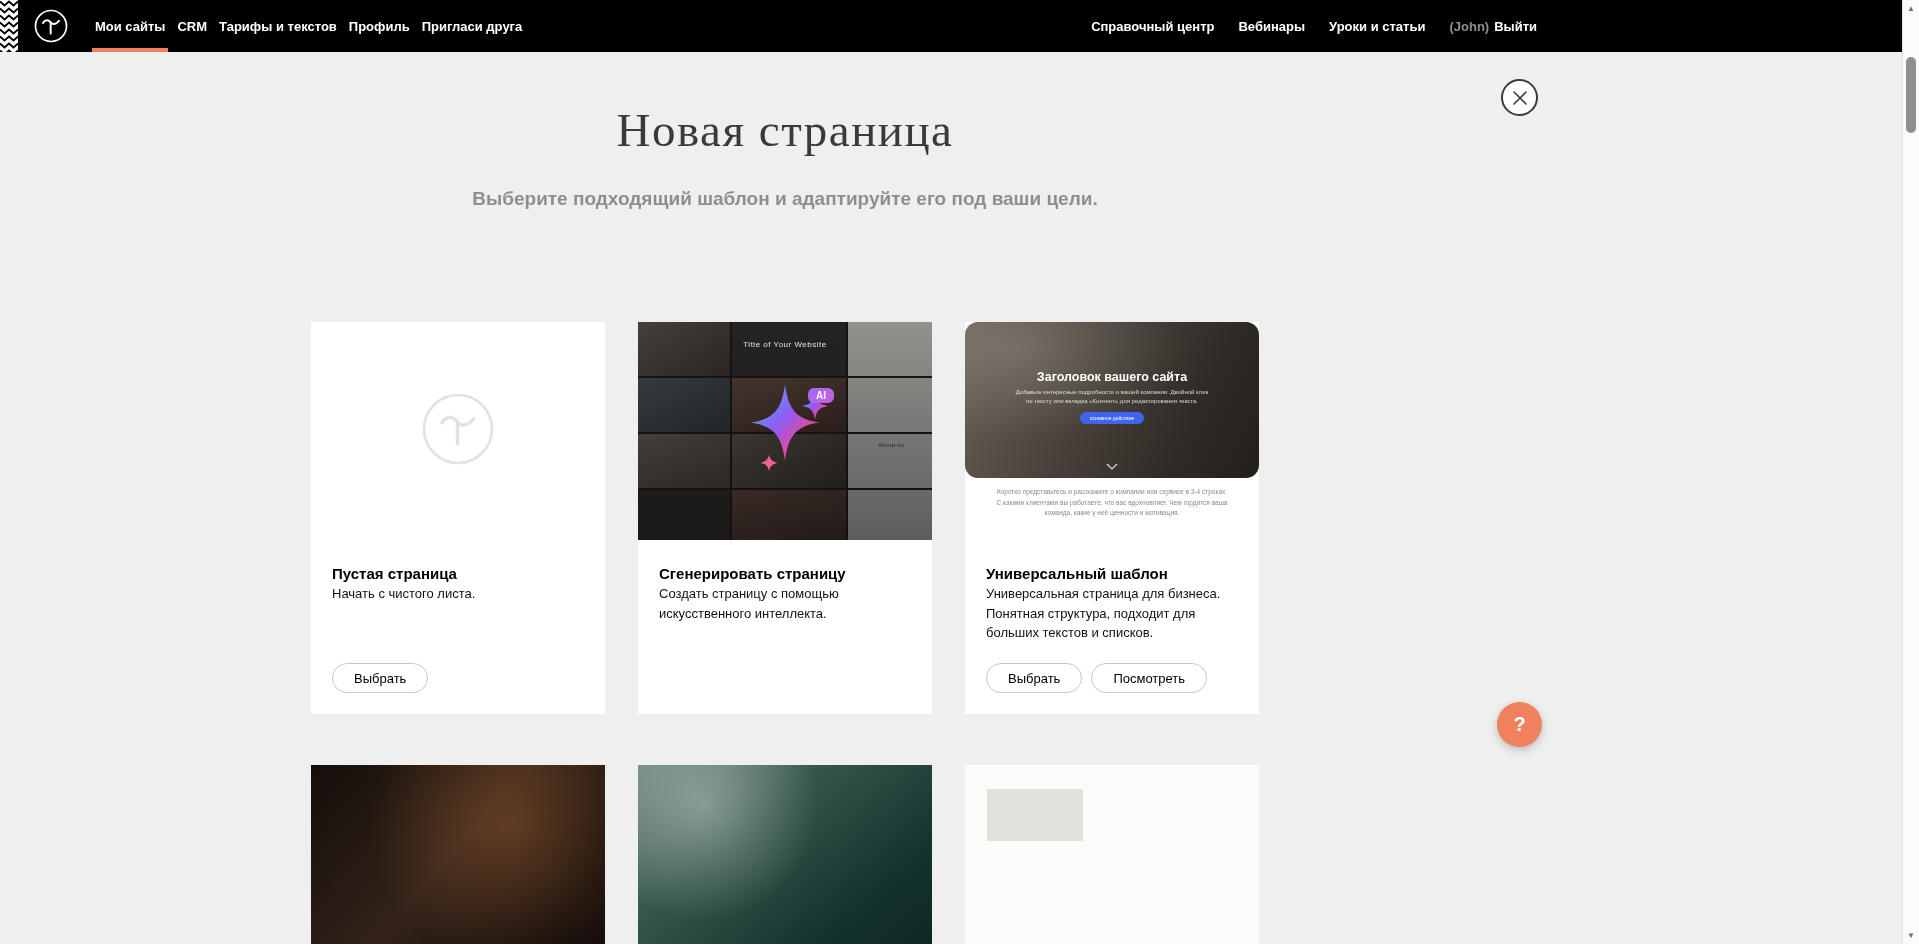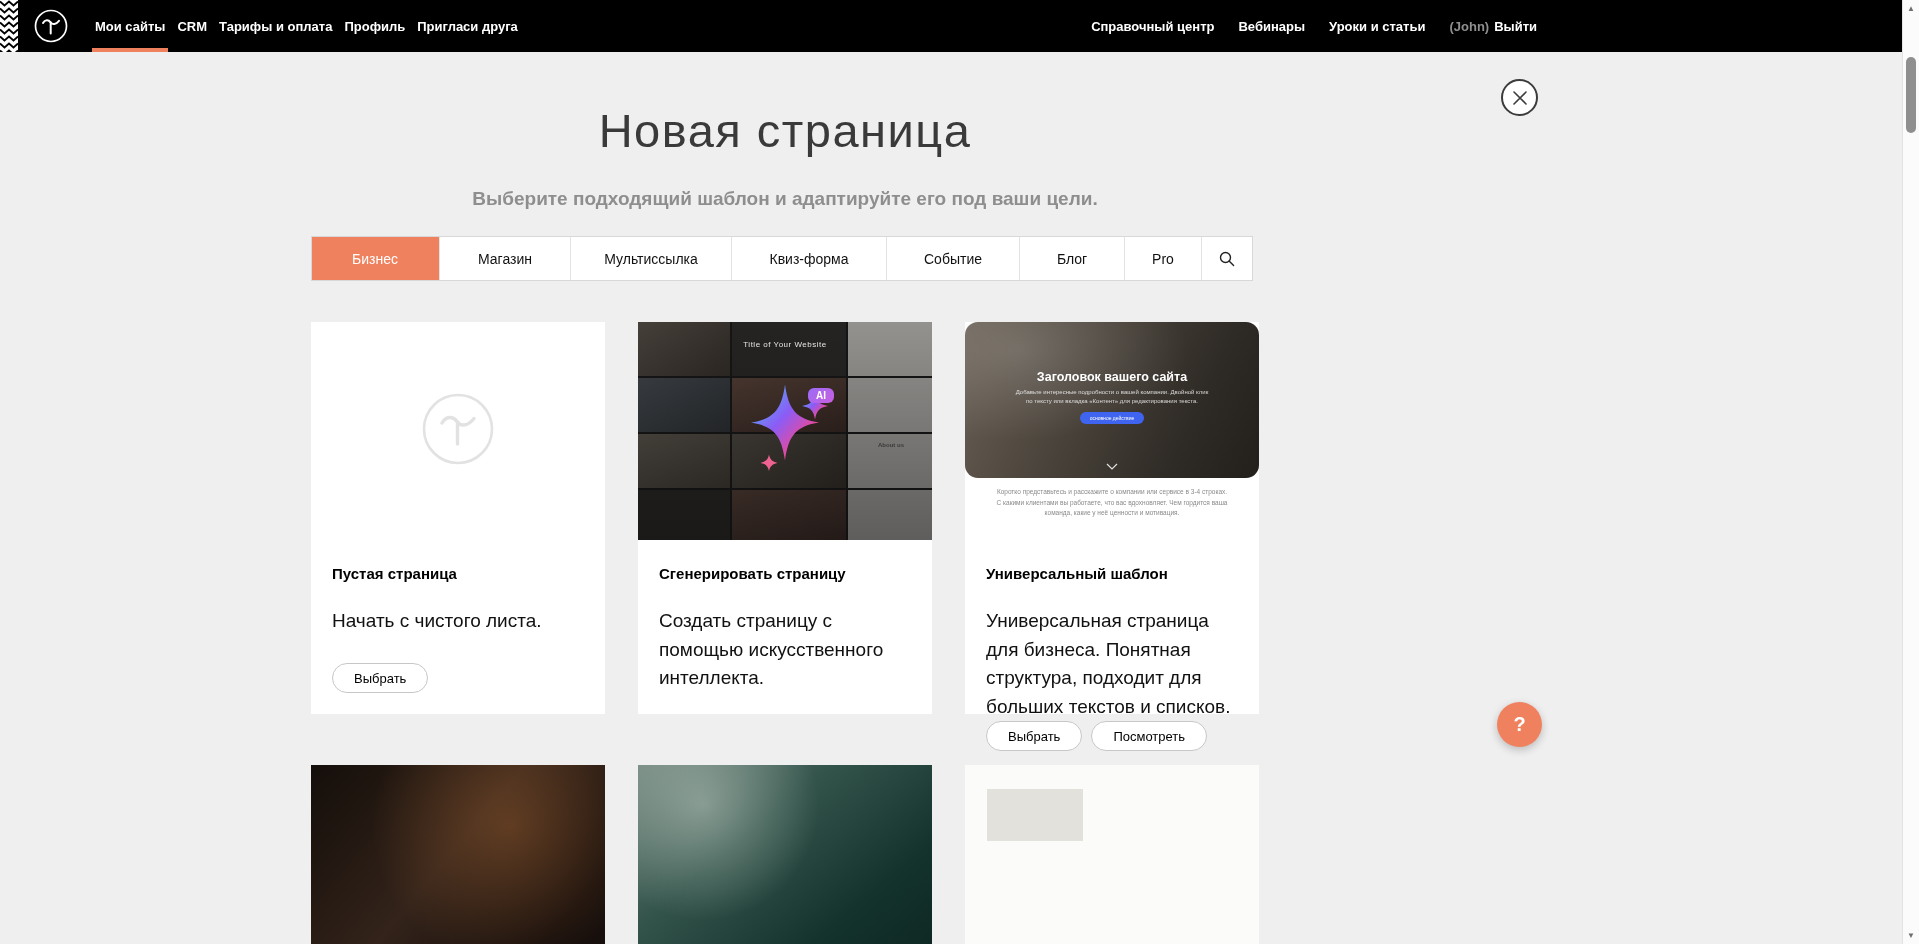--- a/index.html
+++ b/index.html
@@ -16,38 +16,38 @@
   .nav-item.active::after { content:""; position:absolute; left:-3px; right:-3px; bottom:0; height:4px; background:#f0815f; }
   .nav-right { position:absolute; right:382px; top:0; height:52px; display:flex; gap:24px; align-items:center; }
   .user-block { display:flex; align-items:center; gap:5px; font-size:13px; font-weight:bold; cursor:pointer; white-space:nowrap; }
   .user-name { color:#8f8f8f; }
   .user-logout { color:#fff; }
 
   
   .close-btn { position:absolute; left:1501px; top:79px; width:37px; height:37px; border-radius:50%; background:#fff; border:2px solid #3c3c3c; display:flex; align-items:center; justify-content:center; cursor:pointer; z-index:5; }
   .help-btn { position:absolute; left:1497px; top:702px; width:45px; height:45px; border-radius:50%; background:#f0815f; border:none; color:#fff; font-size:20px; font-weight:bold; cursor:pointer; box-shadow:0 3px 8px rgba(0,0,0,.22); z-index:5; }
 
-  .page-title { position:absolute; left:311px; top:103px; width:948px; text-align:center; font-size:47px; font-weight:300; letter-spacing:1.5px; color:#3a3a3a; }
+  .page-title { position:absolute; left:311px; top:103px; width:948px; text-align:center; font-size:47px; font-weight:300; letter-spacing:1.5px; color:#3a3a3a;font-family:Liberation Serif, serif; }
   .page-subtitle { position:absolute; left:311px; top:188px; width:948px; text-align:center; font-size:19px; color:#8e8e8e;font-weight:bold; }
 
   
   .tabs { position:absolute; left:311px; top:236px; width:942px; height:45px; display:flex; background:#fff; border:1px solid #d8d8d8; overflow:hidden; }
   .tab { display:flex; align-items:center; justify-content:center; background:#fff; border:none; border-right:1px solid #e3e3e3; font-family:inherit; font-size:14px; color:#111; cursor:pointer; }
   .tab:last-child { border-right:none; }
   .tab.active { background:#f0815f; color:#fff; margin:-1px 0 -1px -1px; height:45px; }
 
   
   .cards-row { position:absolute; left:311px; width:948px; display:flex; gap:33px; }
   .row1 { top:322px; }
   .row2 { top:765px; }
   .card { width:294px; height:392px; background:#fff; display:flex; flex-direction:column; }
   .card-preview { position:relative; flex:0 0 218px; height:218px; overflow:hidden; cursor:pointer; }
   .card-body { flex:1; padding:25px 21px 21px; display:flex; flex-direction:column; }
   .card-title { font-size:15px; font-weight:bold; color:#000; }
-  .card-desc { margin-top:25px; font-size:19px; line-height:1.5; color:#111; }
+  .card-desc { margin-top:2px; font-size:13px; line-height:1.5; color:#111; }
   .card-actions { margin-top:auto; display:flex; gap:9px; }
   .pill { height:30px; padding:0 21px; border-radius:16px; border:1px solid #c7c7c7; background:#fff; font-family:inherit; font-size:13px; color:#000; cursor:pointer; white-space:nowrap; }
 
   
   .blank-preview { background:#fff; }
   .watermark { position:absolute; left:50%; top:50%; transform:translate(-50%,-50%); }
 
   
   .collage { background:#222; }
   .collage-grid { position:absolute; inset:0; display:grid; grid-template-columns:92px 114px 86px; grid-auto-rows:54px; gap:2px; background:#1c1c1c; }
@@ -113,21 +113,21 @@
     <div class="logo">
       <svg width="36" height="36" viewBox="0 0 36 36">
         <circle cx="18" cy="18" r="15.5" fill="none" stroke="#fff" stroke-width="1.7"></circle>
         <path d="M10 15 C12 11.5, 15.5 11.5, 17.5 14.3 C19.5 17, 23 16.5, 26 12.8" fill="none" stroke="#fff" stroke-width="2" stroke-linecap="round"></path>
         <path d="M17.7 14.5 L17.7 25.5" fill="none" stroke="#fff" stroke-width="2" stroke-linecap="round"></path>
       </svg>
     </div>
     <nav class="nav-left">
       <a class="nav-item active">Мои сайты</a>
       <a class="nav-item">CRM</a>
-      <a class="nav-item">Тарифы и оплата</a>
+      <a class="nav-item">Тарифы и текстов</a>
       <a class="nav-item">Профиль</a>
       <a class="nav-item">Пригласи друга</a>
     </nav>
     <nav class="nav-right">
       <a class="nav-item">Справочный центр</a>
       <a class="nav-item">Вебинары</a>
       <a class="nav-item">Уроки и статьи</a>
       <span class="user-block">
         <span class="user-name">(John)</span>
         <a class="user-logout">Выйти</a>
@@ -137,35 +137,20 @@
 
   <button class="close-btn">
     <svg width="14" height="14" viewBox="0 0 14 14">
       <path d="M1 1 L13 13 M13 1 L1 13" stroke="#3c3c3c" stroke-width="1.6" stroke-linecap="round"></path>
     </svg>
   </button>
 
   <h1 class="page-title">Новая страница</h1>
   <p class="page-subtitle">Выберите подходящий шаблон и адаптируйте его под ваши цели.</p>
 
-  <div class="tabs">
-    <button class="tab active" style="flex:0 0 129px;">Бизнес</button>
-    <button class="tab" style="flex:0 0 131px;">Магазин</button>
-    <button class="tab" style="flex:0 0 161px;">Мультиссылка</button>
-    <button class="tab" style="flex:0 0 155px;">Квиз-форма</button>
-    <button class="tab" style="flex:0 0 133px;">Событие</button>
-    <button class="tab" style="flex:0 0 105px;">Блог</button>
-    <button class="tab" style="flex:0 0 77px;">Pro</button>
-    <button class="tab" style="flex:1 1 50px;">
-      <svg width="16" height="16" viewBox="0 0 16 16">
-        <circle cx="6.5" cy="6.5" r="5" fill="none" stroke="#222" stroke-width="1.4"></circle>
-        <path d="M10.3 10.3 L14.6 14.6" stroke="#222" stroke-width="1.4" stroke-linecap="round"></path>
-      </svg>
-    </button>
-  </div>
 
   <div class="cards-row row1">
 
     <div class="card">
       <div class="card-preview blank-preview">
         <div class="watermark">
           <svg width="76" height="76" viewBox="0 0 76 76">
             <circle cx="38" cy="38" r="34" fill="none" stroke="#e2e2e2" stroke-width="2.6"></circle>
             <path d="M22 32 C26 25, 33 25, 37 30.5 C41 36, 48 35, 54 27.5" fill="none" stroke="#e2e2e2" stroke-width="3.4" stroke-linecap="round"></path>
             <path d="M37.5 31 L37.5 53" fill="none" stroke="#e2e2e2" stroke-width="3.4" stroke-linecap="round"></path>

